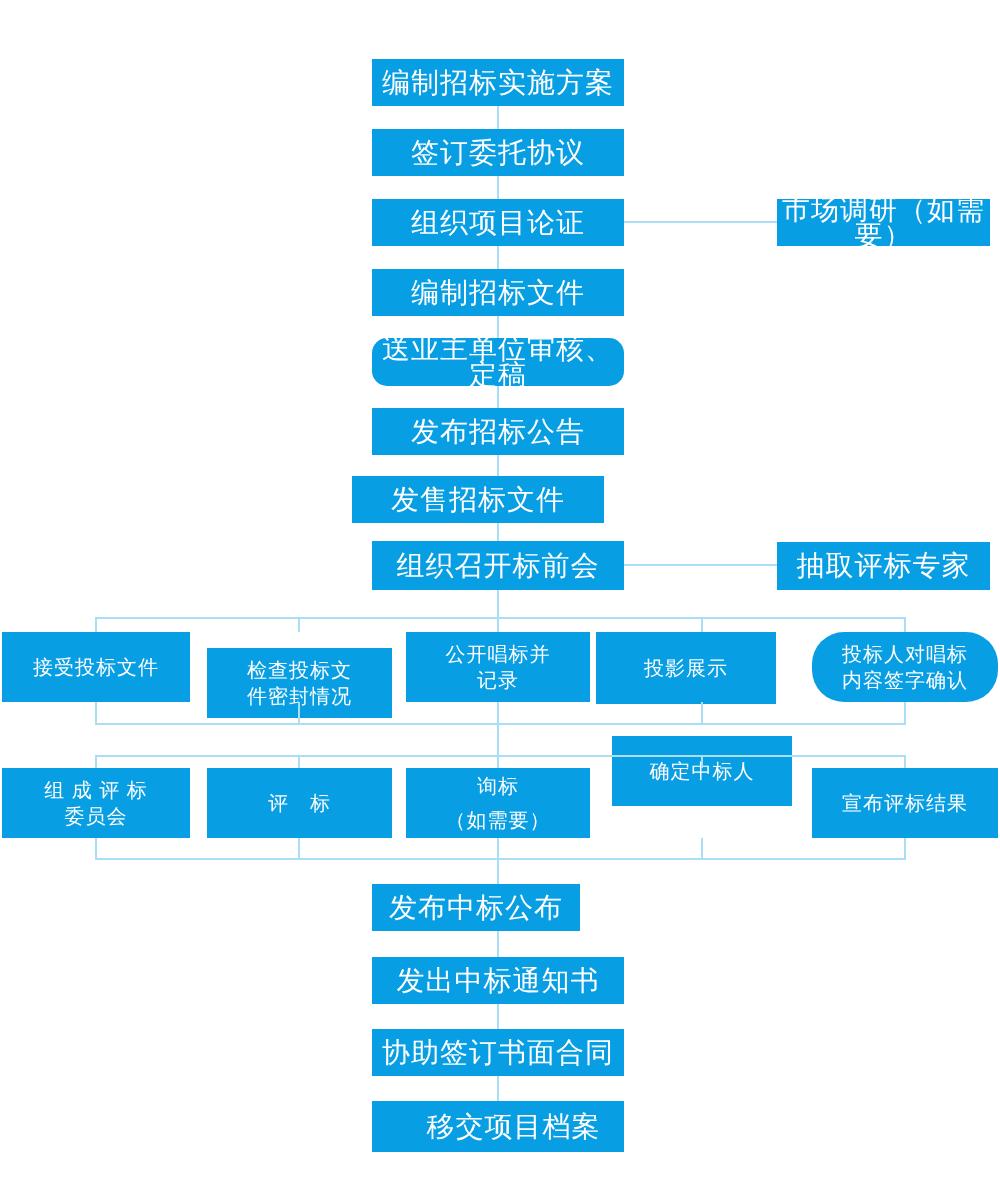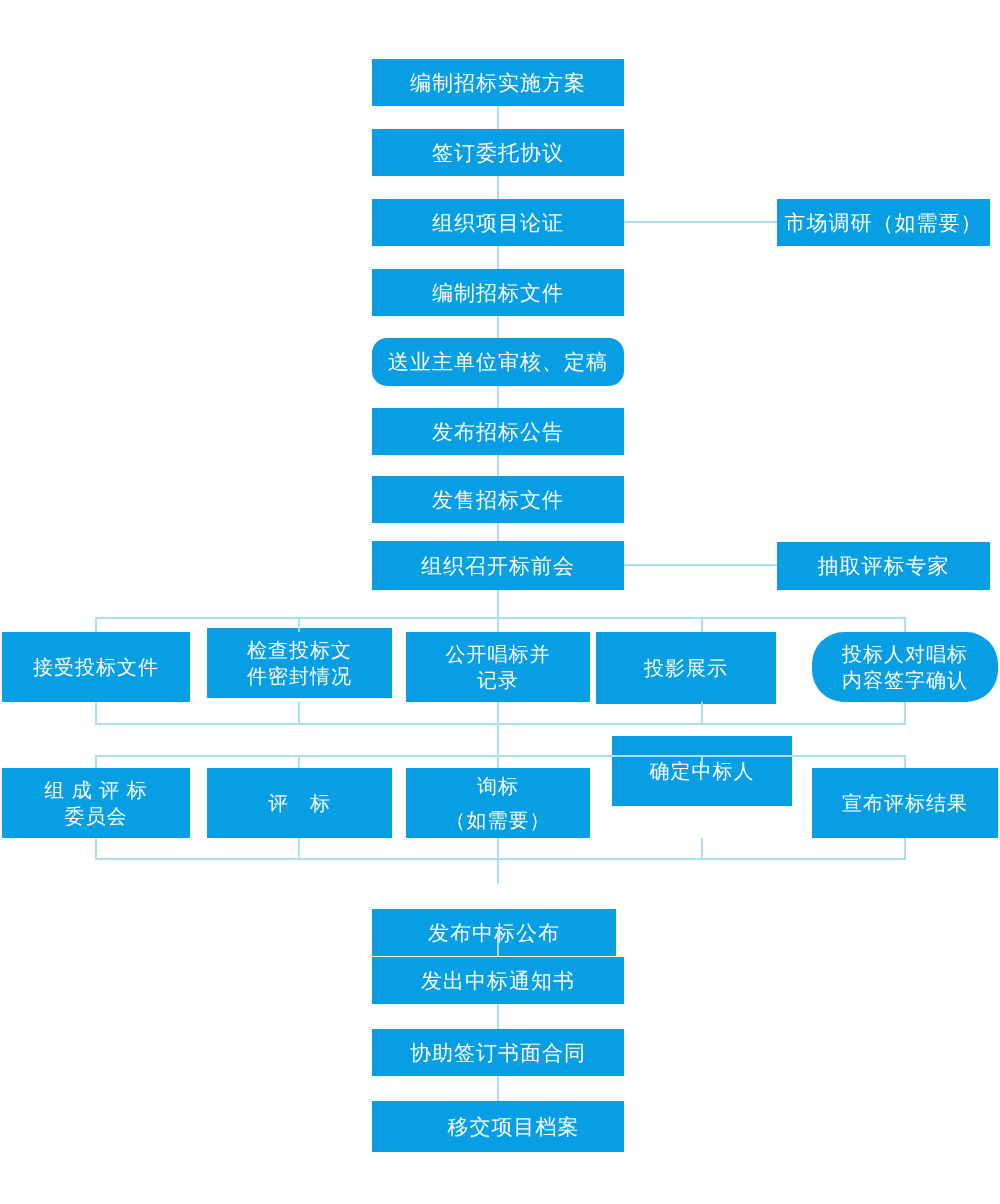--- a/index.html
+++ b/index.html
@@ -8,21 +8,21 @@
     font-family:"Liberation Sans","DejaVu Sans",sans-serif;
     overflow:hidden;
   }
   .node{
     position:absolute;
     background:#089ee3;
     color:#ffffff;
     display:flex;flex-direction:column;
     align-items:center;justify-content:center;
     text-align:center;
-    font-size:21px;
+    font-size:28px;
     letter-spacing:1px;
     line-height:26px;
     box-sizing:border-box;
   }
   .node.small{font-size:20px;}
   .line{
     position:absolute;
     background:#aadef5;
   }
   .vline{width:2px;}
@@ -30,30 +30,30 @@
 </style>
 </head>
 <body>
 
 <div class="node" style="left:372px;top:59px;width:252px;height:47px;">编制招标实施方案</div>
 <div class="node" style="left:372px;top:129px;width:252px;height:47px;">签订委托协议</div>
 <div class="node" style="left:372px;top:199px;width:252px;height:47px;">组织项目论证</div>
 <div class="node" style="left:372px;top:269px;width:252px;height:47px;">编制招标文件</div>
 <div class="node" style="left:372px;top:338px;width:252px;height:48px;border-radius:15px;">送业主单位审核、定稿</div>
 <div class="node" style="left:372px;top:408px;width:252px;height:47px;">发布招标公告</div>
-<div class="node" style="left:372px;top:476px;width:252px;height:47px;">发售招标文件</div>
+<div class="node" style="left:352px;top:476px;width:252px;height:47px;">发售招标文件</div>
 <div class="node" style="left:372px;top:541px;width:252px;height:49px;">组织召开标前会</div>
 
 <div class="node" style="left:777px;top:199px;width:213px;height:47px;">市场调研（如需要）</div>
 <div class="node" style="left:777px;top:542px;width:213px;height:48px;">抽取评标专家</div>
 
 <div class="node small" style="left:2px;top:632px;width:188px;height:70px;">
   <span>接受投标文件</span>
 </div>
-<div class="node small" style="left:207px;top:628px;width:185px;height:70px;">
+<div class="node small" style="left:207px;top:648px;width:185px;height:70px;">
   <span>检查投标文</span>
   <span>件密封情况</span>
 </div>
 <div class="node small" style="left:406px;top:632px;width:184px;height:70px;">
   <span>公开唱标并</span>
   <span>记录</span>
 </div>
 <div class="node small" style="left:596px;top:632px;width:180px;height:72px;">
   <span>投影展示</span>
 </div>
@@ -73,21 +73,21 @@
   <span>询标</span>
   <span>（如需要）</span>
 </div>
 <div class="node small" style="left:612px;top:736px;width:180px;height:70px;">
   <span>确定中标人</span>
 </div>
 <div class="node small" style="left:812px;top:768px;width:186px;height:70px;">
   <span>宣布评标结果</span>
 </div>
 
-<div class="node" style="left:372px;top:884px;width:244px;height:47px;margin-top:25px;">发布中标公布</div>
+<div class="node" style="left:372px;top:884px;width:208px;height:47px;">发布中标公布</div>
 <div class="node" style="left:372px;top:957px;width:252px;height:47px;">发出中标通知书</div>
 <div class="node" style="left:372px;top:1029px;width:252px;height:47px;">协助签订书面合同</div>
 <div class="node" style="left:372px;top:1101px;width:252px;height:51px;padding-left:31px;">移交项目档案</div>
 
 <div class="line vline" style="left:497px;top:106px;height:23px;"></div>
 <div class="line vline" style="left:497px;top:176px;height:23px;"></div>
 <div class="line vline" style="left:497px;top:246px;height:23px;"></div>
 <div class="line vline" style="left:497px;top:316px;height:22px;"></div>
 <div class="line vline" style="left:497px;top:386px;height:22px;"></div>
 <div class="line vline" style="left:497px;top:455px;height:21px;"></div>

